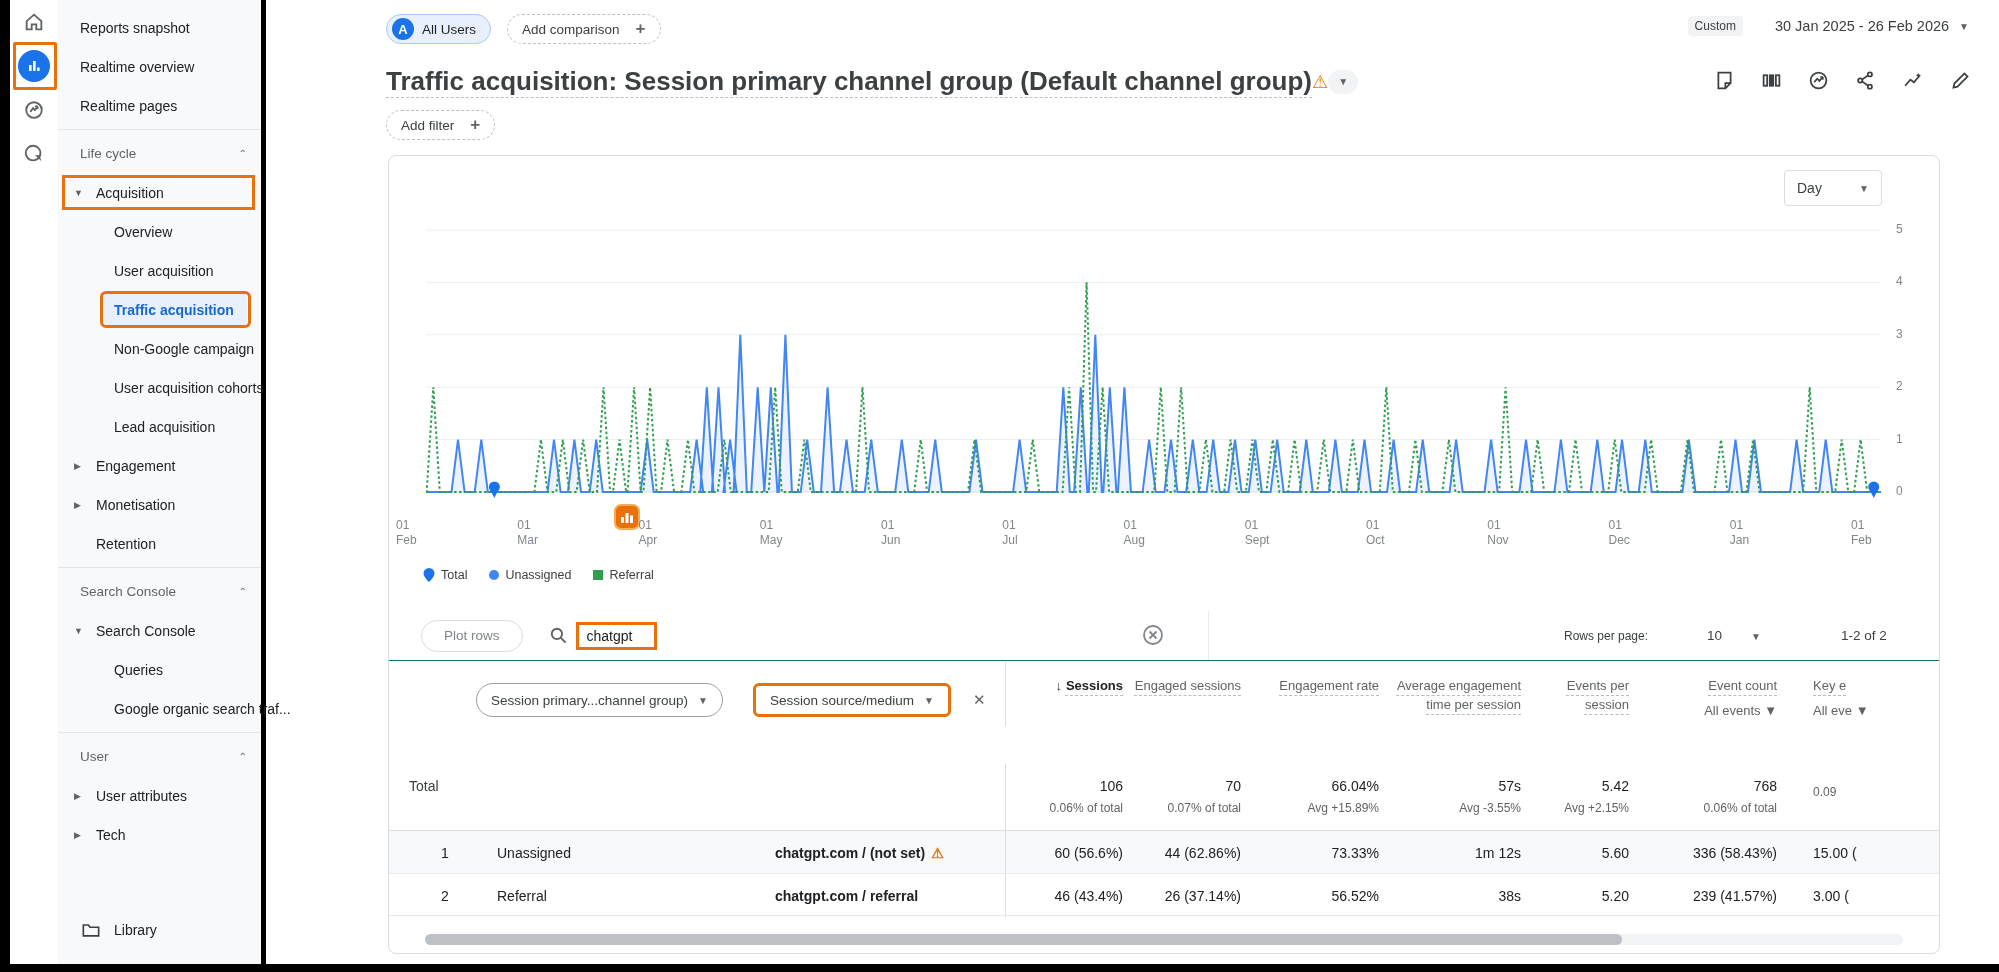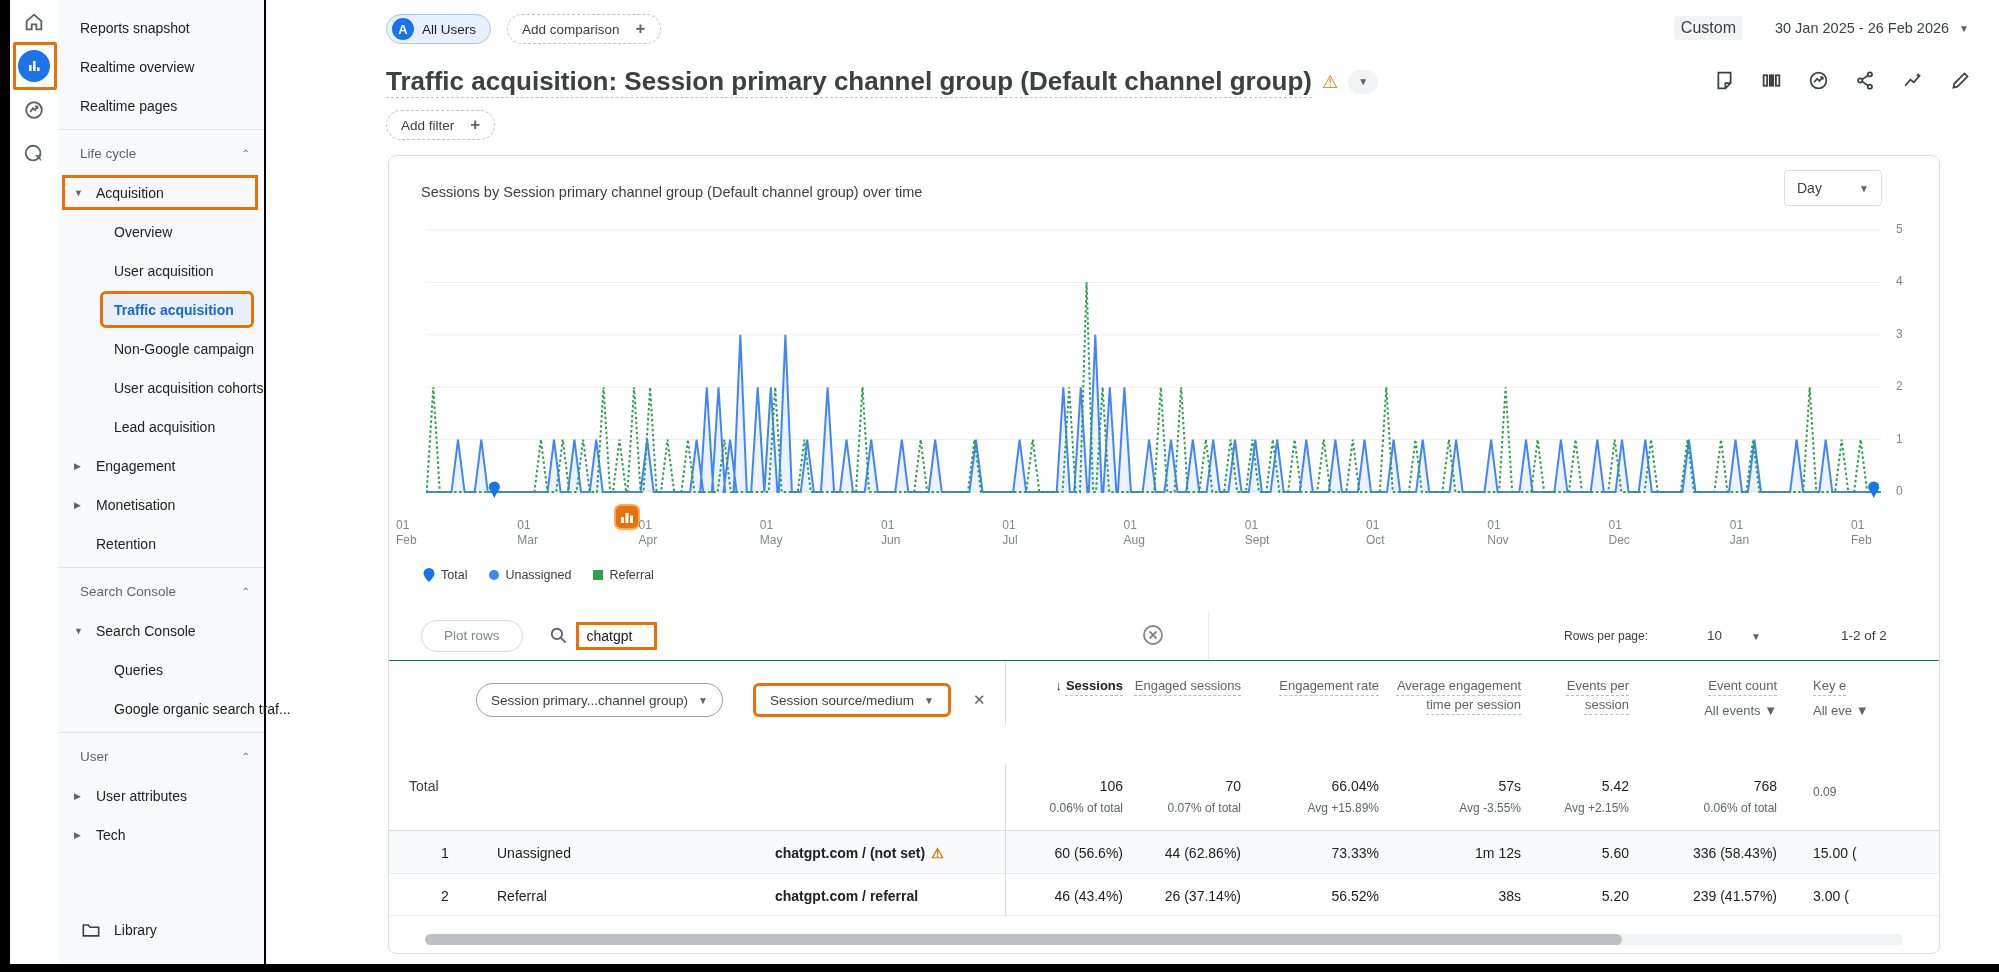--- a/index.html
+++ b/index.html
@@ -7,21 +7,21 @@
               font-family:"Liberation Sans", sans-serif; }
   .app { position:absolute; left:10px; top:0; right:0; bottom:8px; background:#fff; overflow:hidden; }
 
   
   .rail { position:absolute; left:0; top:0; width:48px; bottom:0; background:#fff; }
   .rail-item { width:48px; height:44px; display:flex; align-items:center; justify-content:center; position:relative; cursor:pointer; }
   .rail-blue-circle { width:32px; height:32px; border-radius:50%; background:#1a73e8; display:flex; align-items:center; justify-content:center; }
   .annot-box { position:absolute; border:3px solid #e8710a; border-radius:2px; pointer-events:none; }
 
   
-  .sidebar { position:absolute; left:48px; top:0; width:208px; bottom:0; background:#f8f9fa; border-right:2px solid #000000; padding-top:8px; }
+  .sidebar { position:absolute; left:48px; top:0; width:208px; bottom:0; background:#f8f9fa; border-right:5px solid #000000; padding-top:8px; }
   .sb-row { height:39px; display:flex; align-items:center; font-size:14px; color:#202124; position:relative; cursor:pointer; }
   .sb-row .arrow { width:10px; font-size:9px; color:#5f6368; position:absolute; left:16px; }
   .sb-l0 { padding-left:22px; }
   .sb-l1 { padding-left:38px; }
   .sb-l2 { padding-left:56px; }
   .sb-header { color:#5f6368; font-size:13.5px; cursor:default; }
   .sb-header .chev { position:absolute; right:14px; font-size:10px; color:#5f6368; }
   .sb-divider { height:1px; background:#e0e3e7; margin:4px 0; }
   .sb-selected { color:#1967d2; font-weight:bold; }
   .sel-pill { position:absolute; left:46px; right:14px; top:3px; bottom:3px; background:#e8f0fe; border-radius:6px; z-index:0; }
@@ -33,25 +33,25 @@
   .content { position:absolute; left:257px; top:0; right:0; bottom:0; background:#fff; }
   .pill-row { position:absolute; left:119px; top:14px; display:flex; gap:16px; align-items:center; }
   .seg-pill { display:flex; align-items:center; gap:8px; height:30px; padding:0 14px 0 5px;
               border:1px solid #a8c7fa; background:#e8f0fe; border-radius:16px; font-size:13.5px; color:#1f1f1f; cursor:pointer; }
   .seg-a { width:22px; height:22px; border-radius:50%; background:#1a73e8; color:#fff; font-size:13px; font-weight:bold; display:flex; align-items:center; justify-content:center; }
   .dash-pill { display:flex; align-items:center; gap:16px; height:30px; padding:0 14px;
                border:1px dashed #bdc1c6; border-radius:16px; font-size:13.5px; color:#3c4043; background:#fff; cursor:pointer; }
   .plus { font-size:17px; color:#5f6368; font-weight:bold; }
 
   .date-row { position:absolute; right:30px; top:16px; display:flex; align-items:center; gap:10px; cursor:pointer; }
-  .date-preset { background:#f1f3f4; color:#3c4043; font-size:16px; padding:3px 7px; border-radius:4px; }
+  .date-preset { background:#f1f3f4; color:#3c4043; font-size:12px; padding:3px 7px; border-radius:4px; }
   .date-text { font-size:14.5px; color:#3c4043;margin-left:22px; }
   .caret { font-size:10px; color:#5f6368; }
 
-  .title-row { position:absolute; left:119px; top:66px; display:flex; align-items:center; gap:10px; }
+  .title-row { position:absolute; left:119px; top:66px; display:flex; align-items:center; }
   .page-title { font-size:26px; color:#3c4043; text-decoration:underline dashed #bdc1c6 1px; text-underline-offset:7px; white-space:nowrap; }
   .warn { color:#e37400; font-size:18px; }
   .title-dd { width:30px; height:24px; background:#f1f3f4; border-radius:12px; display:flex; align-items:center; justify-content:center; cursor:pointer; }
 
   .toolbar { position:absolute; right:28px; top:70px; display:flex; gap:26px; align-items:center; }
   .toolbar .tbi { cursor:pointer; display:flex; }
 
   .filter-row { position:absolute; left:119px; top:110px; }
 
   
@@ -314,21 +314,20 @@
     </div>
 
     <div class="filter-row">
       <div class="dash-pill">
         <span>Add filter</span>
         <span class="plus">+</span>
       </div>
     </div>
 
     <section class="card">
-      <div class="chart-title">Sessions by Session primary channel group (Default channel group) over time</div>
       <div class="day-select">
         <span>Day</span>
         <span class="caret">▼</span>
       </div>
 
       <div class="plot-wrap">
         <svg id="chart-svg" width="1455" height="276">
             <line x1="0" y1="2" x2="1455" y2="2" stroke="#eceef0" stroke-width="1"></line>
             <line x1="0" y1="54.4" x2="1455" y2="54.4" stroke="#eceef0" stroke-width="1"></line>
             <line x1="0" y1="106.8" x2="1455" y2="106.8" stroke="#eceef0" stroke-width="1"></line>

